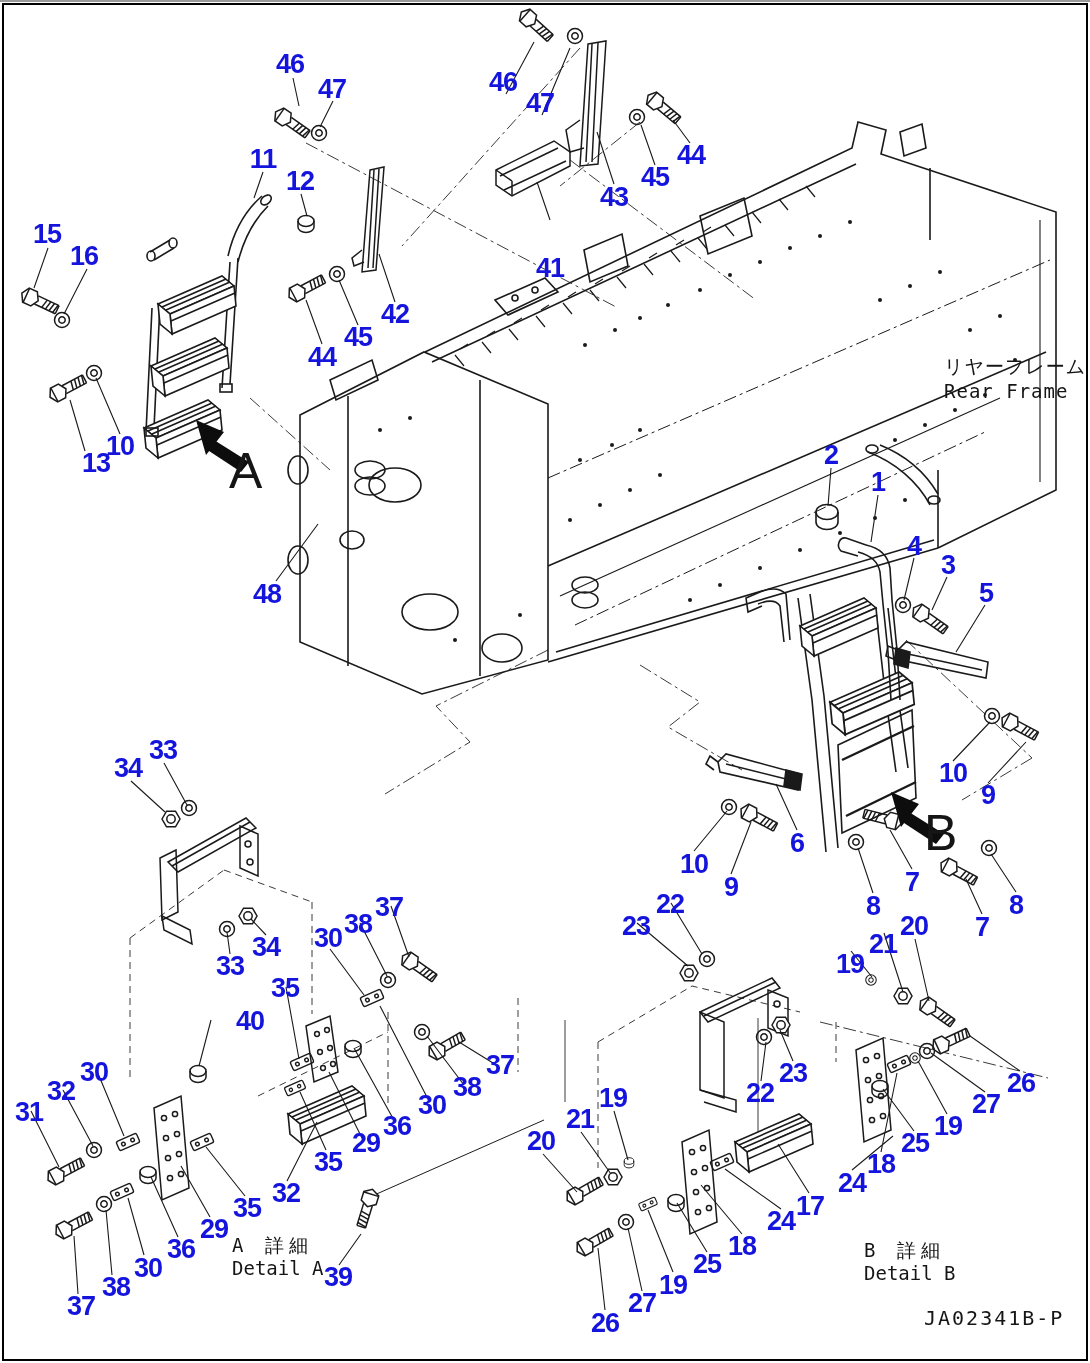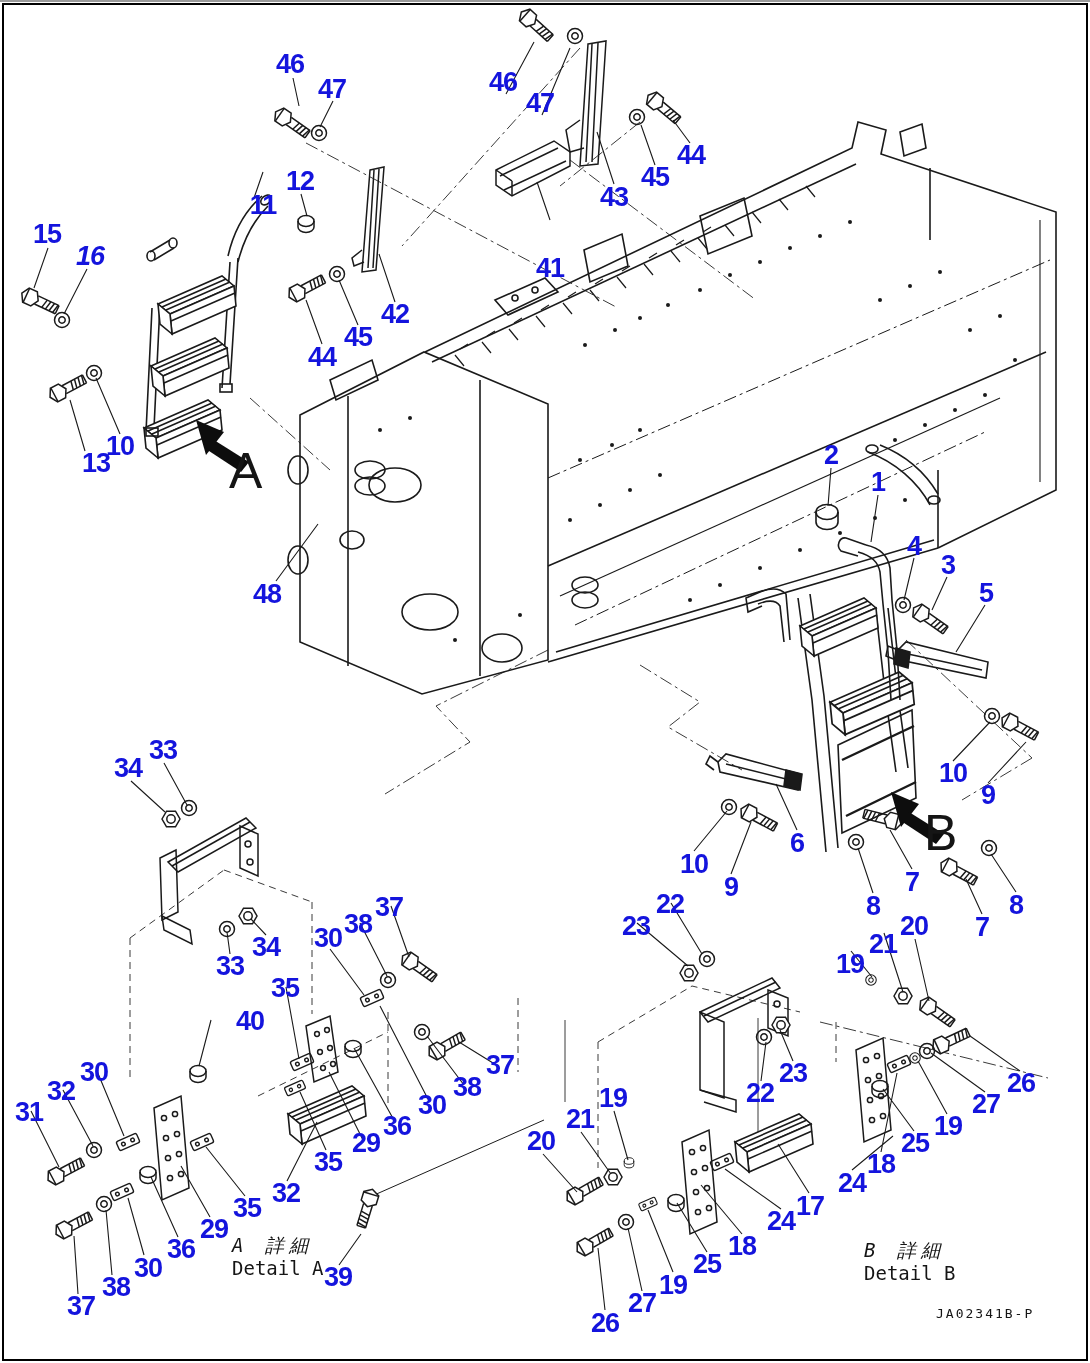--- a/index.html
+++ b/index.html
@@ -10,22 +10,22 @@
   .art{position:absolute;left:0;top:0;}
   .callout{position:absolute;transform:translate(-50%,-50%);
            color:var(--callout,#1414dd);font-weight:700;font-size:27px;
            letter-spacing:-1px;font-family:"Liberation Sans",sans-serif;white-space:nowrap;}
   .view-letter{position:absolute;color:#151515;font-size:50px;font-weight:400;
            font-family:"Liberation Sans",sans-serif;}
   .mono{font-family:"DejaVu Sans Mono","Liberation Mono",monospace;color:#151515;}
   .title-block{position:absolute;left:944px;top:354px;font-size:19px;line-height:25px;
            letter-spacing:1px;white-space:nowrap;}
   .detail-cap{position:absolute;font-size:19px;line-height:23px;white-space:nowrap;}
-  .detail-cap .jp{letter-spacing:5px;font-style:italic;}
-  .doc-number{position:absolute;left:924px;top:1306px;font-size:13px;letter-spacing:2px;margin-left:12px;}
+  .detail-cap .jp{letter-spacing:5px;}
+  .doc-number{position:absolute;left:924px;top:1306px;font-size:20px;letter-spacing:2px;}
 </style>
 </head>
 <body>
 
 <div class="stage">
   <div class="top-edge"></div>
   <div class="border-box"></div>
 
   <svg class="art" width="1090" height="1363" viewBox="0 0 1090 1363">
     <defs>
@@ -369,24 +369,24 @@
       <polygon points="909,812 944,834 936,844 901,821"></polygon>
     </g>
   </svg>
 
   <div class="view-letter" style="left:229px;top:442px;">A</div>
   <div class="view-letter" style="left:924px;top:804px;">B</div>
 
   <div id="callouts">
       <span class="callout" style="left: 290px; top: 64px;">46</span>
       <span class="callout" style="left: 332px; top: 89px;">47</span>
-      <span class="callout" style="left: 263px; top: 159px; margin-top: 46px;">11</span>
+      <span class="callout" style="left: 263px; top: 159px;">11</span>
       <span class="callout" style="left: 300px; top: 181px;">12</span>
       <span class="callout" style="left: 47px; top: 234px;">15</span>
-      <span class="callout" style="left: 90px; top: 256px; font-style: italic;">16</span>
+      <span class="callout" style="left: 84px; top: 256px;">16</span>
       <span class="callout" style="left: 322px; top: 357px;">44</span>
       <span class="callout" style="left: 358px; top: 337px;">45</span>
       <span class="callout" style="left: 395px; top: 314px;">42</span>
       <span class="callout" style="left: 96px; top: 463px;">13</span>
       <span class="callout" style="left: 120px; top: 446px;">10</span>
       <span class="callout" style="left: 267px; top: 594px;">48</span>
       <span class="callout" style="left: 503px; top: 82px;">46</span>
       <span class="callout" style="left: 540px; top: 103px;">47</span>
       <span class="callout" style="left: 614px; top: 197px;">43</span>
       <span class="callout" style="left: 655px; top: 177px;">45</span>
@@ -450,20 +450,24 @@
       <span class="callout" style="left: 286px; top: 1193px;">32</span>
       <span class="callout" style="left: 247px; top: 1208px;">35</span>
       <span class="callout" style="left: 214px; top: 1229px;">29</span>
       <span class="callout" style="left: 181px; top: 1249px;">36</span>
       <span class="callout" style="left: 148px; top: 1268px;">30</span>
       <span class="callout" style="left: 116px; top: 1287px;">38</span>
       <span class="callout" style="left: 81px; top: 1306px;">37</span>
       <span class="callout" style="left: 338px; top: 1277px;">39</span>
     </div>
 
+  <div class="title-block mono">
+    <div>リヤーフレーム</div>
+    <div>Rear Frame</div>
+  </div>
 
   <div class="detail-cap mono" style="left:232px;top:1234px;">
     <div class="jp">A 詳細</div>
     <div>Detail A</div>
   </div>
   <div class="detail-cap mono" style="left:864px;top:1239px;">
     <div class="jp">B 詳細</div>
     <div>Detail B</div>
   </div>
 

